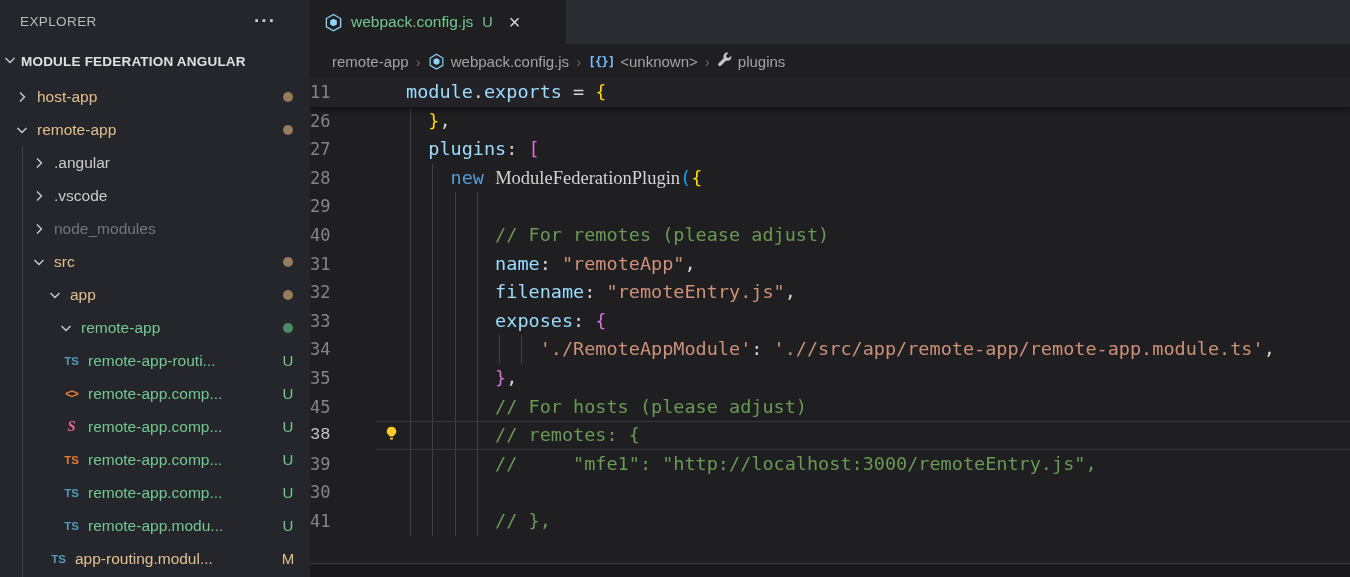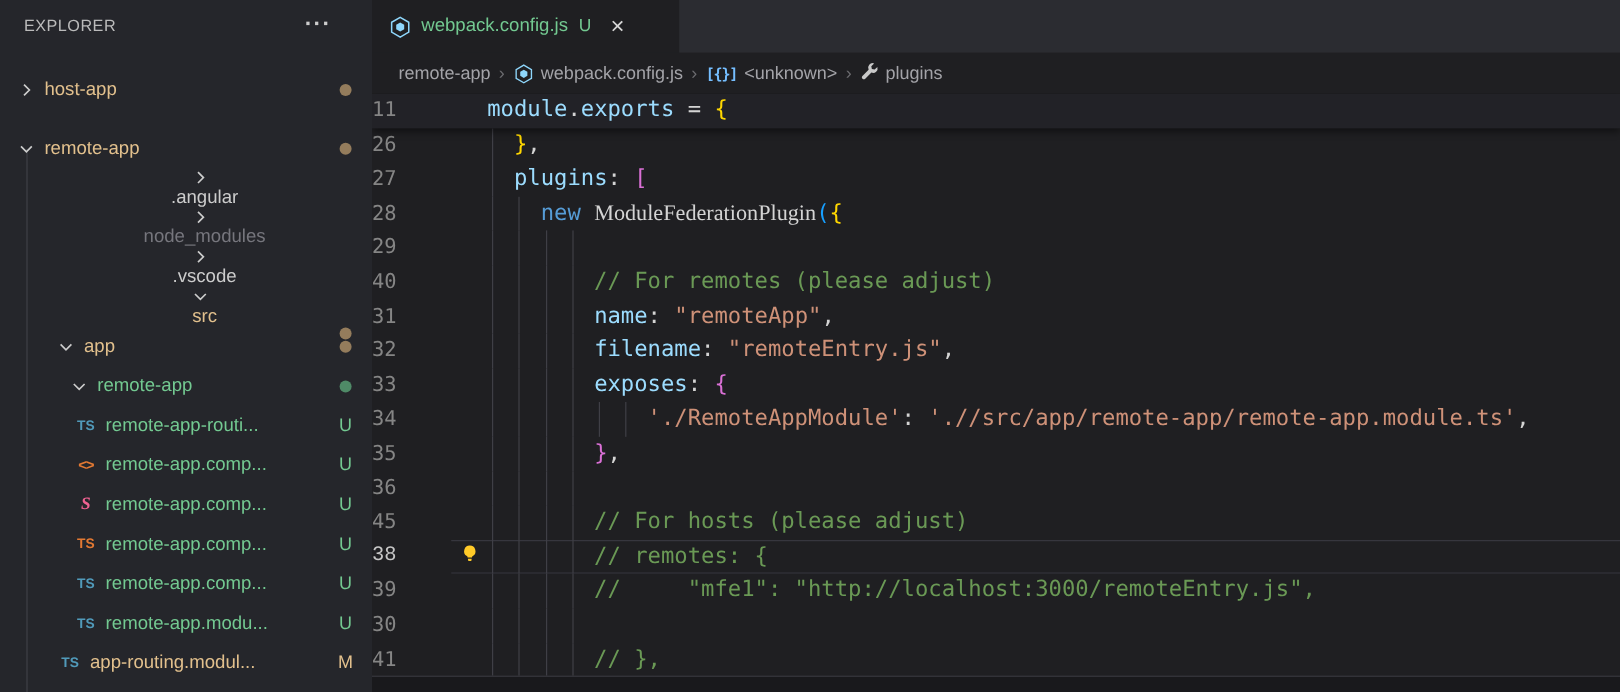--- a/index.html
+++ b/index.html
@@ -23,22 +23,22 @@
   .tree { position:relative; }
   .tree-guide { position:absolute; left:22px; top:66px; bottom:-500px; width:1px; background:var(--ui-guide,#3f3f46); }
   .tree-row { height:33px; display:flex; align-items:center; font-size:15.5px; cursor:pointer; position:relative; z-index:1; }
   .tree-row .chev { width:16px; height:16px; flex:none; display:flex; align-items:center; justify-content:center; margin-right:7px; }
   .fic { width:23px; flex:none; text-align:center; font-weight:700; font-size:11.5px; margin-right:5px;
          font-family:"Liberation Sans", sans-serif; }
   .fic-ts-blue   { color:var(--icon-blue,#519aba); }
   .fic-ts-orange { color:var(--icon-orange,#e37933); }
   .fic-html      { color:var(--icon-orange,#e37933); font-size:12.5px; letter-spacing:-1px; }
   .fic-sass      { color:var(--icon-pink,#f06292); font-family:"Liberation Serif", serif; font-style:italic; font-size:14.5px; }
-  .folder.lvl1 { padding-left:14px;margin-top:16px; }
-  .folder.lvl2 { padding-left:31px;flex-direction:column; }
+  .folder.lvl1 { padding-left:14px; }
+  .folder.lvl2 { padding-left:31px; }
   .folder.lvl3 { padding-left:47px; }
   .folder.lvl4 { padding-left:58px; }
   .file.lvl4   { padding-left:47px; }
   .file.lvl5   { padding-left:60px; }
   .c-default   { color:var(--git-default,#cccccc); }
   .c-modified  { color:var(--git-modified,#E2C08D); }
   .c-untracked { color:var(--git-untracked,#73C991); }
   .c-ignored   { color:var(--git-ignored,#76767d); }
   .gitletter { margin-left:auto; margin-right:15px; width:14px; text-align:center; font-size:15px; flex:none; }
   .dot { margin-left:auto; margin-right:17px; width:10px; height:10px; border-radius:50%; flex:none; }
@@ -93,20 +93,26 @@
 </head>
 <body>
 
 <div class="app">
 
   <aside class="sidebar">
     <div class="sidebar-header">
       <span>EXPLORER</span>
       <span class="more-dots">···</span>
     </div>
+    <div class="section-header">
+      <span class="chev" id="section-chev"><svg width="16" height="16" viewBox="0 0 16 16">
+            <path d="M3.5 6 8 10.5 12.5 6" fill="none" stroke="#cccccc" stroke-width="1.4"></path>
+          </svg></span>
+      <span>MODULE FEDERATION ANGULAR</span>
+    </div>
     <div class="tree" id="tree">
       <div class="tree-guide"></div>
     <div class="tree-row folder lvl1">
           <span class="chev">
             <svg width="16" height="16" viewBox="0 0 16 16">
               <path d="M6 3.5 10.5 8 6 12.5" fill="none" stroke="#cccccc" stroke-width="1.4"></path>
             </svg>
           </span>
           <span class="trlabel c-modified">host-app</span>
           <span class="dot dot-modified"></span>
@@ -127,29 +133,29 @@
             </svg>
           </span>
           <span class="trlabel c-default">.angular</span>
         </div>
         <div class="tree-row folder lvl2">
           <span class="chev">
             <svg width="16" height="16" viewBox="0 0 16 16">
               <path d="M6 3.5 10.5 8 6 12.5" fill="none" stroke="#cccccc" stroke-width="1.4"></path>
             </svg>
           </span>
+          <span class="trlabel c-default">.vscode</span>
+        </div>
+        <div class="tree-row folder lvl2">
+          <span class="chev">
+            <svg width="16" height="16" viewBox="0 0 16 16">
+              <path d="M6 3.5 10.5 8 6 12.5" fill="none" stroke="#cccccc" stroke-width="1.4"></path>
+            </svg>
+          </span>
           <span class="trlabel c-ignored">node_modules</span>
-        </div>
-        <div class="tree-row folder lvl2">
-          <span class="chev">
-            <svg width="16" height="16" viewBox="0 0 16 16">
-              <path d="M6 3.5 10.5 8 6 12.5" fill="none" stroke="#cccccc" stroke-width="1.4"></path>
-            </svg>
-          </span>
-          <span class="trlabel c-default">.vscode</span>
         </div>
         <div class="tree-row folder lvl2">
           <span class="chev">
             <svg width="16" height="16" viewBox="0 0 16 16">
               <path d="M3.5 6 8 10.5 12.5 6" fill="none" stroke="#cccccc" stroke-width="1.4"></path>
             </svg>
           </span>
           <span class="trlabel c-modified">src</span>
           <span class="dot dot-modified"></span>
         </div>
@@ -325,27 +331,20 @@
             </div>
           </div>
           <div class="line">
             <div class="gutter">35</div>
             <div class="linebody">
               <div class="glyph"></div>
               <div class="content"><span class="guide" style="left: 4px;"></span><span class="guide" style="left: 26.28px;"></span><span class="guide" style="left: 48.56px;"></span><span class="guide" style="left: 70.84px;"></span><span class="tk tk-pun">        </span><span class="tk tk-b2">}</span><span class="tk tk-pun">,</span></div>
             </div>
           </div>
           <div class="line">
-            <div class="gutter">36</div>
-            <div class="linebody">
-              <div class="glyph"></div>
-              <div class="content"><span class="guide" style="left: 4px;"></span><span class="guide" style="left: 26.28px;"></span><span class="guide" style="left: 48.56px;"></span><span class="guide" style="left: 70.84px;"></span></div>
-            </div>
-          </div>
-          <div class="line">
             <div class="gutter">45</div>
             <div class="linebody">
               <div class="glyph"></div>
               <div class="content"><span class="guide" style="left: 4px;"></span><span class="guide" style="left: 26.28px;"></span><span class="guide" style="left: 48.56px;"></span><span class="guide" style="left: 70.84px;"></span><span class="tk tk-com">        // For hosts (please adjust)</span></div>
             </div>
           </div>
           <div class="line current">
             <div class="gutter">38</div>
             <div class="linebody">
               <div class="glyph">

